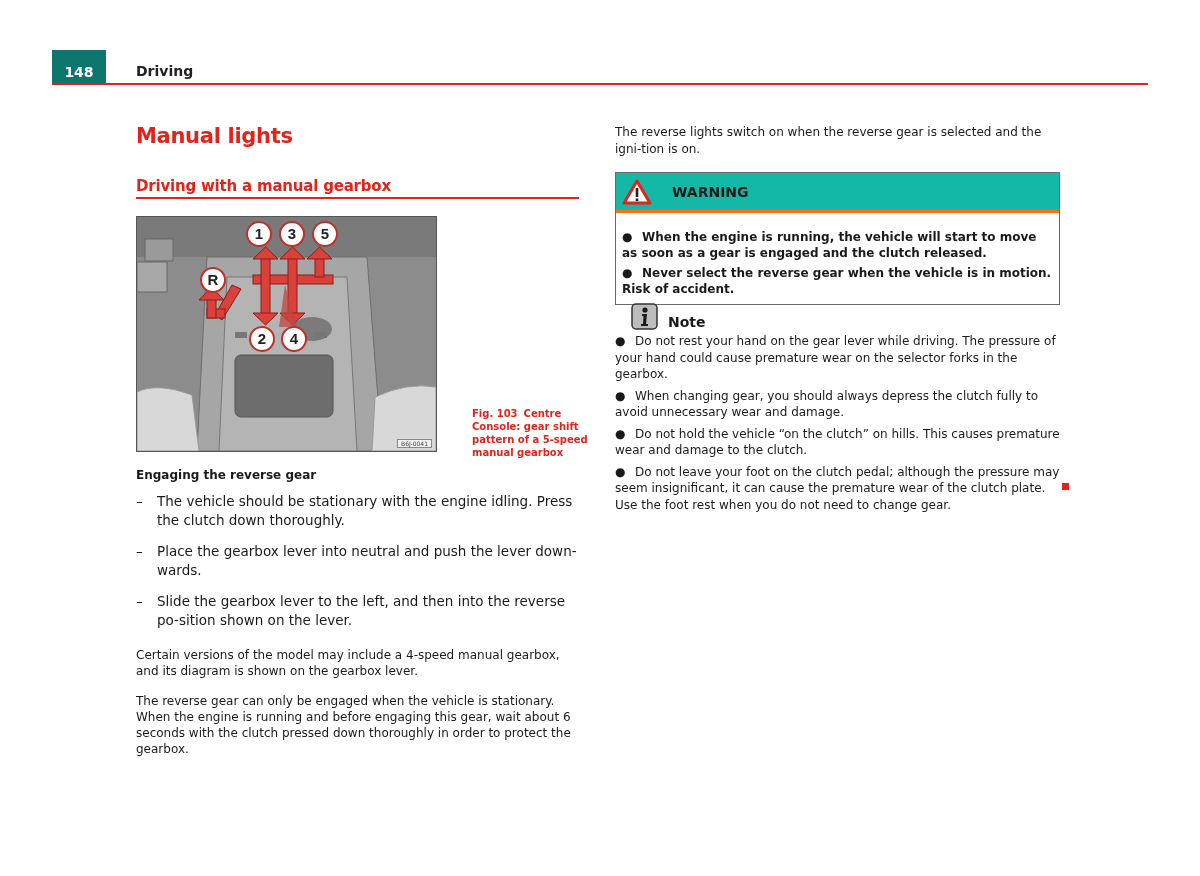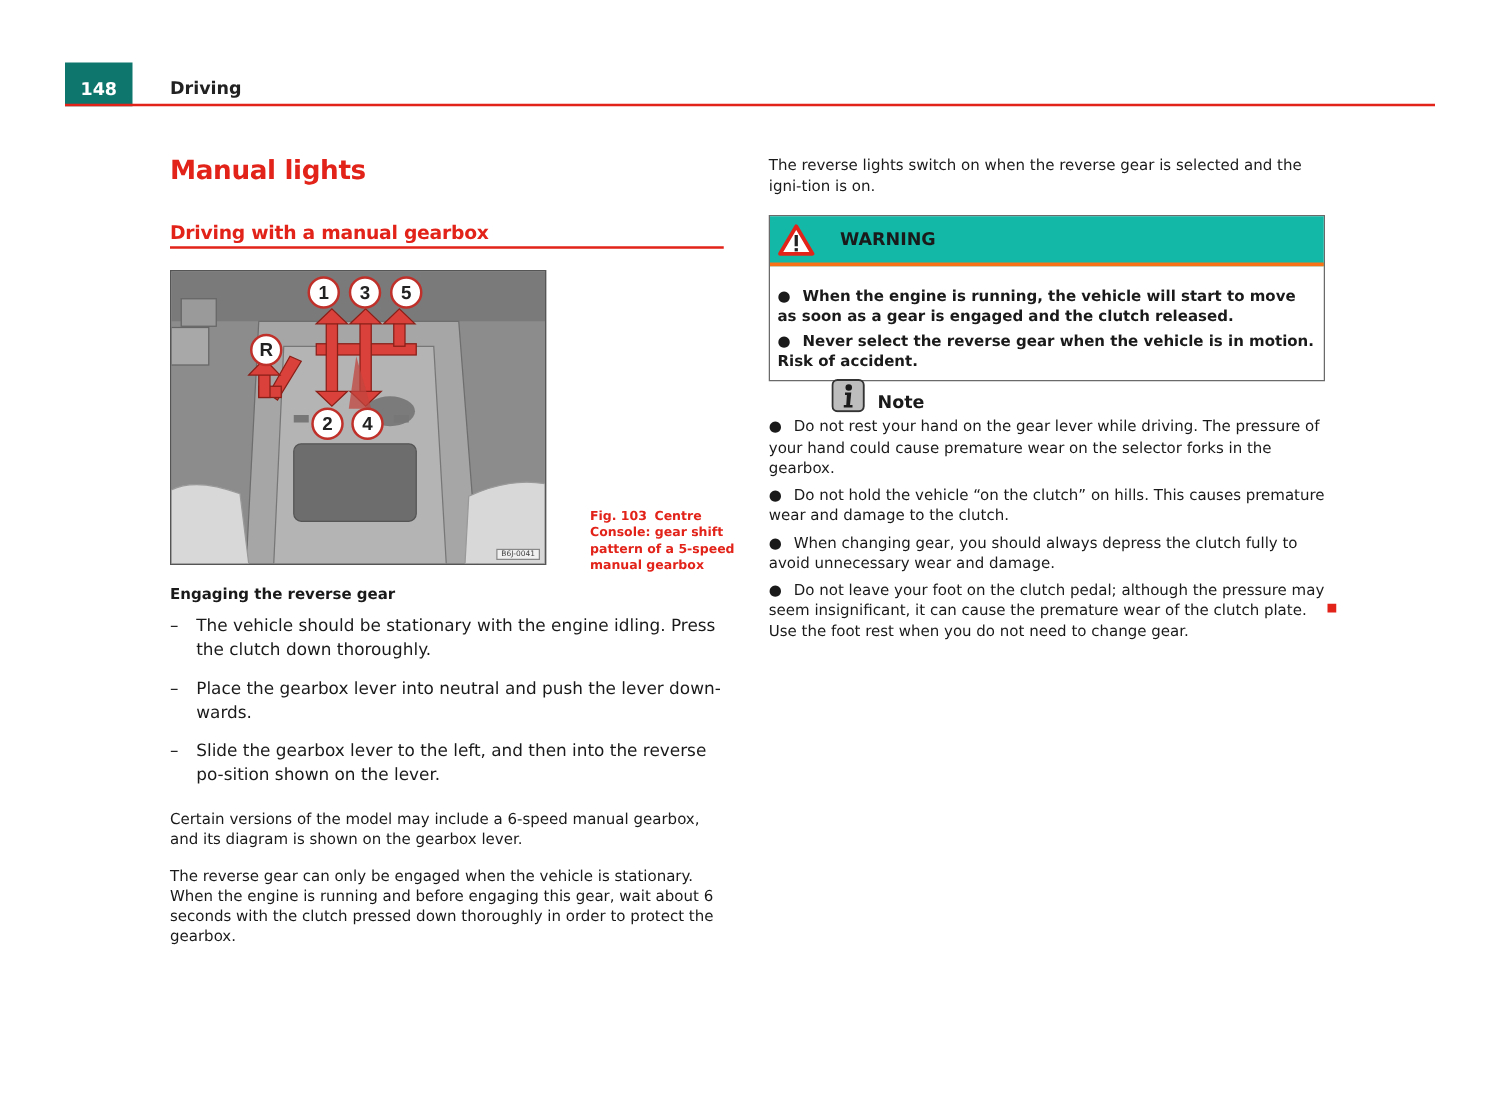--- a/index.html
+++ b/index.html
@@ -63,21 +63,21 @@
   .warning-head {
     background: #14b8a6; height: 37px; display: flex; align-items: center; padding-left: 6px;
     border-bottom: 3px solid #f97316;
     gap: 12px;
   }
   .warning-head .ttl { font-size: 14px; font-weight: bold; margin-left: 8px; color: #1a1a1a; }
   .warning-body { padding: 16px 6px 3px 6px; }
   .warning-body p { margin: 0 0 4px 0; font-size: 12px; line-height: 16px; font-weight: bold; color: #1a1a1a; }
   .bullet { display: inline-block; width: 20px; }
 
-  .note-head { position: absolute; left: 649px; top: 302px; display: flex; align-items: center; padding-left: 16px; }
+  .note-head { position: absolute; left: 615px; top: 302px; display: flex; align-items: center; padding-left: 16px; }
   .note-head .ttl { font-size: 14px; font-weight: bold; margin-left: 10px; margin-top: 12px; color: #1a1a1a; }
   .note-body { position: absolute; left: 615px; top: 333px; width: 445px; }
   .note-body p { margin: 0 0 5px 0; font-size: 12px; line-height: 16.5px; color: #1a1a1a; }
   .end-mark { position: absolute; left: 1062px; top: 483px; width: 7px; height: 7px; background: #e2231a; }
 </style>
 </head>
 <body>
 
 <div class="page-num-box">148</div>
 <div class="header-title">Driving</div>
@@ -157,21 +157,21 @@
   <span class="num">Fig. 103</span><span>Centre Console: gear shift pattern of a 5-speed manual gearbox</span>
 </div>
 
 <div class="subhead">Engaging the reverse gear</div>
 <ul class="steps">
   <li><span class="dash">–</span><span>The vehicle should be stationary with the engine idling. Press the clutch down thoroughly.</span></li>
   <li><span class="dash">–</span><span>Place the gearbox lever into neutral and push the lever down-wards.</span></li>
   <li><span class="dash">–</span><span>Slide the gearbox lever to the left, and then into the reverse po-sition shown on the lever.</span></li>
 </ul>
 
-<div class="para p1">Certain versions of the model may include a 6-speed manual gearbox, and its diagram is shown on the gearbox lever.</div>
+<div class="para p1">Certain versions of the model may include a 4-speed manual gearbox, and its diagram is shown on the gearbox lever.</div>
 <div class="para p2">The reverse gear can only be engaged when the vehicle is stationary. When the engine is running and before engaging this gear, wait about 6 seconds with the clutch pressed down thoroughly in order to protect the gearbox.</div>
 
 <div class="rcol r-intro">The reverse lights switch on when the reverse gear is selected and the igni-tion is on.</div>
 
 <div class="warning">
   <div class="warning-head">
     <svg width="30" height="26" viewBox="0 0 30 26">
       <polygon points="15,2 28,24 2,24" fill="#fff" stroke="#e2231a" stroke-width="3" stroke-linejoin="round"></polygon>
       <rect x="13.7" y="9" width="2.6" height="9" fill="#222"></rect>
       <rect x="13.7" y="19.5" width="2.6" height="2.6" fill="#222"></rect>
@@ -188,17 +188,17 @@
   <svg width="27" height="27" viewBox="0 0 27 27">
     <rect x="1" y="1" width="25" height="25" rx="4" fill="#bdbdbd" stroke="#333" stroke-width="1.5"></rect>
     <circle cx="14" cy="7" r="2.6" fill="#1a1a1a"></circle>
     <path d="M11 11 L16 11 L15 21 L17 21 L17 23 L10 23 L10 21 L12 21 L12.5 13 L11 13 Z" fill="#1a1a1a"></path>
   </svg>
   <span class="ttl">Note</span>
 </div>
 
 <div class="note-body">
   <p><span class="bullet">●</span><span>Do not rest your hand on the gear lever while driving. The pressure of your hand could cause premature wear on the selector forks in the gearbox.</span></p>
+  <p><span class="bullet">●</span><span>When changing gear, you should always depress the clutch fully to avoid unnecessary wear and damage.</span></p>
   <p><span class="bullet">●</span><span>Do not hold the vehicle “on the clutch” on hills. This causes premature wear and damage to the clutch.</span></p>
-  <p><span class="bullet">●</span><span>When changing gear, you should always depress the clutch fully to avoid unnecessary wear and damage.</span></p>
   <p><span class="bullet">●</span><span>Do not leave your foot on the clutch pedal; although the pressure may seem insignificant, it can cause the premature wear of the clutch plate. Use the foot rest when you do not need to change gear.</span></p>
 </div>
 <div class="end-mark"></div>
 
 </body></html>

